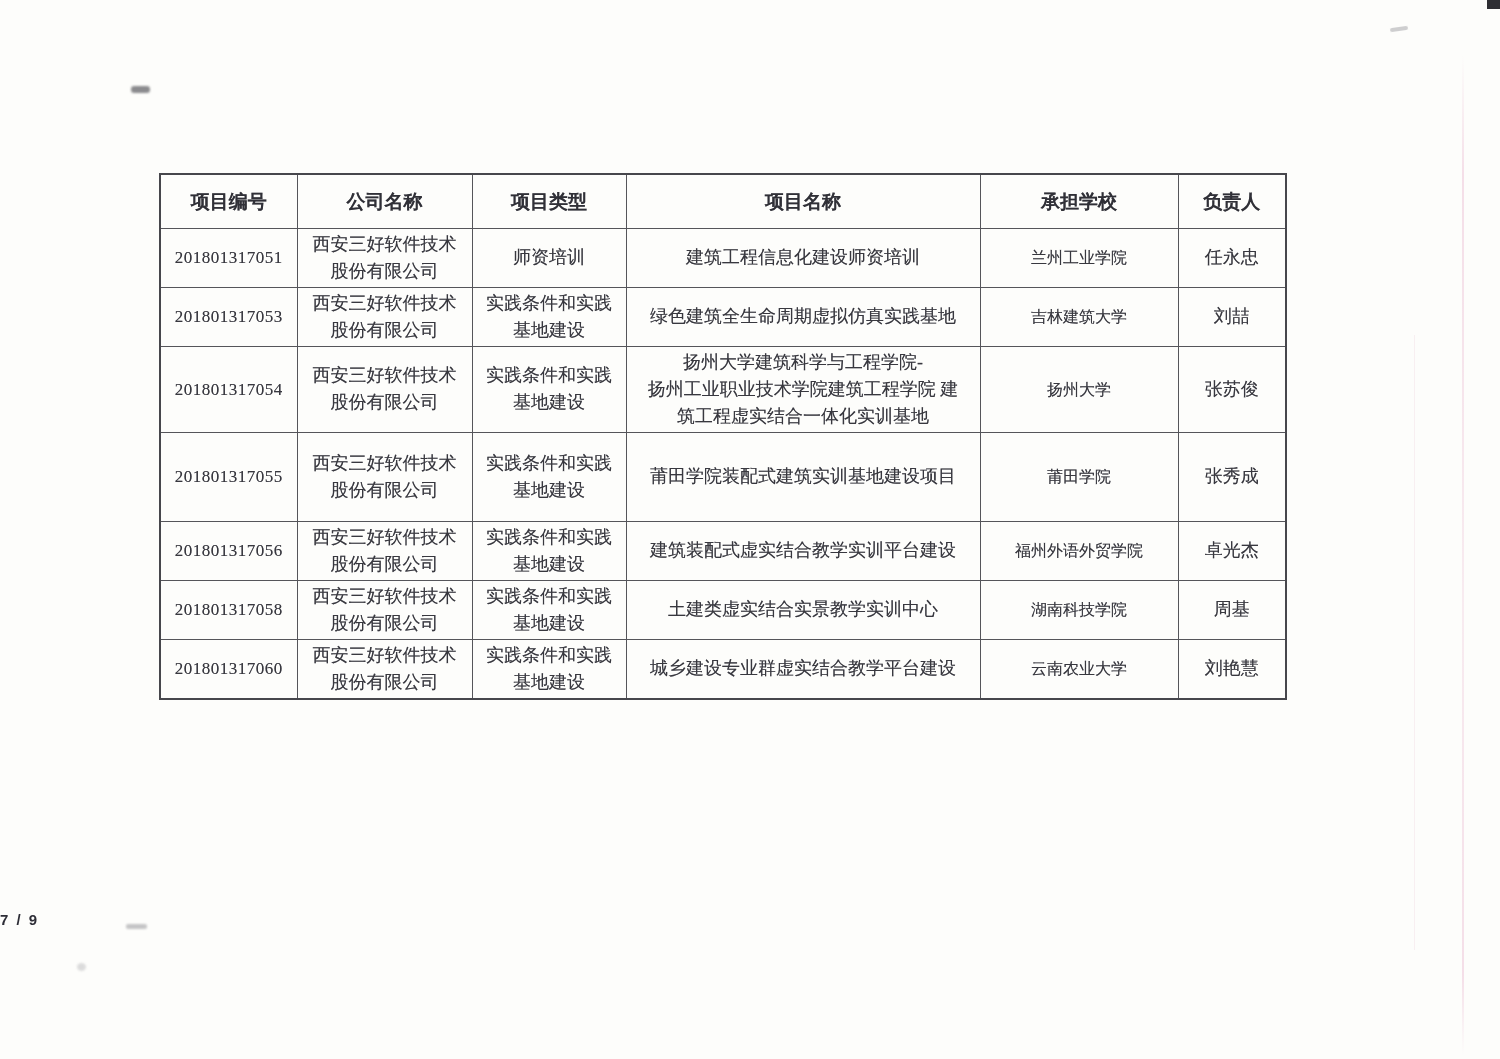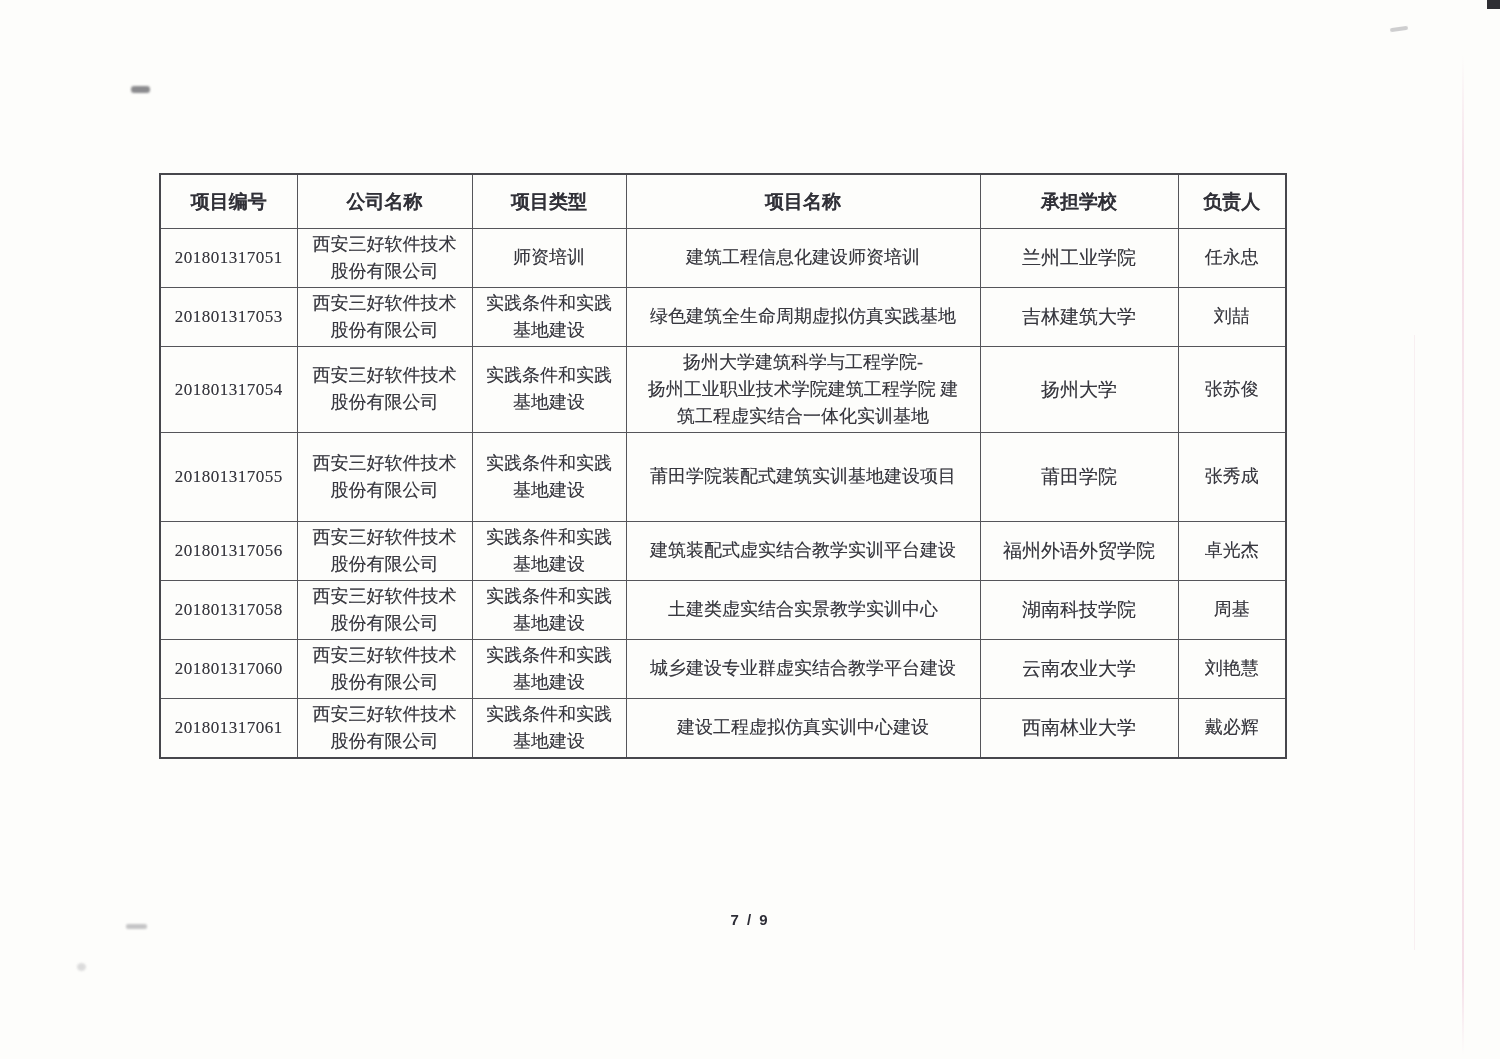--- a/index.html
+++ b/index.html
@@ -39,28 +39,27 @@
   .doc-table tbody tr:nth-child(9) { height: 59px; }
   .doc-table th {
     font-size: 19px;
     font-weight: bold;
     color: #303037;
   }
   .c-id     { font-size: 17px; letter-spacing: 0.5px; }
   .c-company{ font-size: 18px; }
   .c-type   { font-size: 18px; }
   .c-name   { font-size: 18px; }
-  .c-school { font-size: 19px; }
+  .c-school { font-size: 16px; }
   .c-leader { font-size: 18px; }
   
   .page-num {
     position: absolute;
     left: 0; top: 911px;
     width: 1500px;
-    text-align: center;
     font-family: "Liberation Sans", "DejaVu Sans", sans-serif;
     font-size: 15px;
     font-weight: bold;
     letter-spacing: 2px;
     color: #2d2d36;
   }
   
   .artifact { position: absolute; pointer-events: none; }
   .smudge-1 {
     left: 131px; top: 86px; width: 19px; height: 7px;
@@ -190,30 +189,20 @@
         <tr>
     <td class="c-id">201801317060</td>
     <td class="c-company">西安三好软件技术
 股份有限公司</td>
     <td class="c-type">实践条件和实践
 基地建设</td>
     <td class="c-name">城乡建设专业群虚实结合教学平台建设</td>
     <td class="c-school">云南农业大学</td>
     <td class="c-leader">刘艳慧</td>
   </tr>
-        <tr>
-    <td class="c-id">201801317061</td>
-    <td class="c-company">西安三好软件技术
-股份有限公司</td>
-    <td class="c-type">实践条件和实践
-基地建设</td>
-    <td class="c-name">建设工程虚拟仿真实训中心建设</td>
-    <td class="c-school">西南林业大学</td>
-    <td class="c-leader">戴必辉</td>
-  </tr>
       </tbody>
   </table>
 
   <div class="page-num">7 / 9</div>
 
   <div class="artifact smudge-1"></div>
   <div class="artifact smudge-2"></div>
   <div class="artifact smudge-3"></div>
   <div class="artifact tilde-mark"></div>
   <div class="artifact corner-mark"></div>

